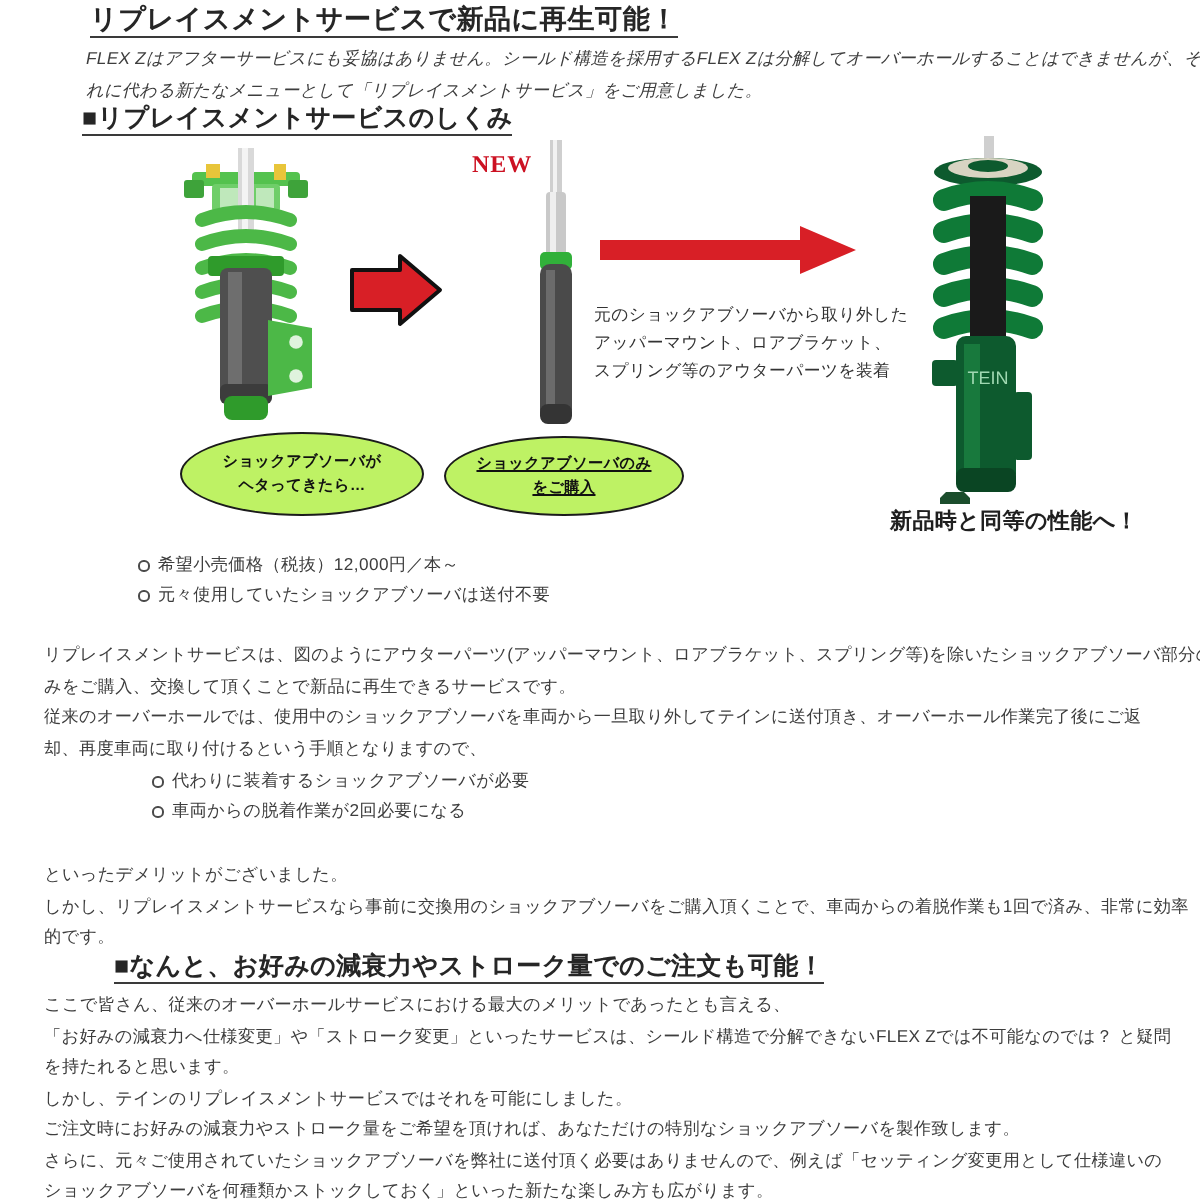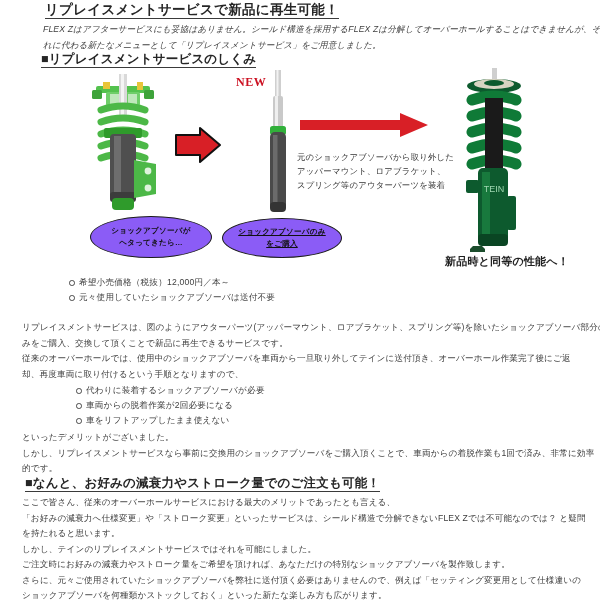--- a/index.html
+++ b/index.html
@@ -47,21 +47,21 @@
   .cap.bold{font-weight:bold;font-size:11px;color:#1f1f1f;text-align:center;}
 
   .newtag{
     position:absolute;font-family:"Liberation Serif","DejaVu Serif",serif;
     font-weight:bold;font-size:12px;color:#cc1122;letter-spacing:.5px;
   }
 
   
   .bubble{
     position:absolute;border:1.6px solid #1b1b1b;border-radius:50%;
-    background:#8b5cf6;display:flex;align-items:center;justify-content:center;
+    background:#bef264;display:flex;align-items:center;justify-content:center;
     text-align:center;font-size:7.6px;line-height:12px;color:#111;
     font-weight:bold;letter-spacing:.2px;
   }
   .bubble .tail{
     position:absolute;width:0;height:0;pointer-events:none;
   }
 
   
   svg{display:block;}
 </style>
@@ -205,30 +205,29 @@
   <div class="para" style="left:22px;top:320px;width:560px;">
     <div>リプレイスメントサービスは、図のようにアウターパーツ(アッパーマウント、ロアブラケット、スプリング等)を除いたショックアブソーバ部分の</div>
     <div>みをご購入、交換して頂くことで新品に再生できるサービスです。</div>
     <div>従来のオーバーホールでは、使用中のショックアブソーバを車両から一旦取り外してテインに送付頂き、オーバーホール作業完了後にご返</div>
     <div>却、再度車両に取り付けるという手順となりますので、</div>
   </div>
 
   <div class="blist" style="left:75px;top:383px;">
     <div class="row">代わりに装着するショックアブソーバが必要</div>
     <div class="row">車両からの脱着作業が2回必要になる</div>
-    <div class="row">車をリフトアップしたまま使えない</div>
   </div>
 
   <div class="para" style="left:22px;top:430px;width:560px;">
     <div>といったデメリットがございました。</div>
     <div>しかし、リプレイスメントサービスなら事前に交換用のショックアブソーバをご購入頂くことで、車両からの着脱作業も1回で済み、非常に効率</div>
     <div>的です。</div>
   </div>
 
-  <div class="h-sub" style="left:25px;top:476px;">■なんと、お好みの減衰力やストローク量でのご注文も可能！</div>
+  <div class="h-sub" style="left:57px;top:476px;">■なんと、お好みの減衰力やストローク量でのご注文も可能！</div>
 
   <div class="para" style="left:22px;top:495px;width:560px;">
     <div>ここで皆さん、従来のオーバーホールサービスにおける最大のメリットであったとも言える、</div>
     <div>「お好みの減衰力へ仕様変更」や「ストローク変更」といったサービスは、シールド構造で分解できないFLEX Zでは不可能なのでは？ と疑問</div>
     <div>を持たれると思います。</div>
     <div>しかし、テインのリプレイスメントサービスではそれを可能にしました。</div>
     <div>ご注文時にお好みの減衰力やストローク量をご希望を頂ければ、あなただけの特別なショックアブソーバを製作致します。</div>
     <div>さらに、元々ご使用されていたショックアブソーバを弊社に送付頂く必要はありませんので、例えば「セッティング変更用として仕様違いの</div>
     <div>ショックアブソーバを何種類かストックしておく」といった新たな楽しみ方も広がります。</div>
 

